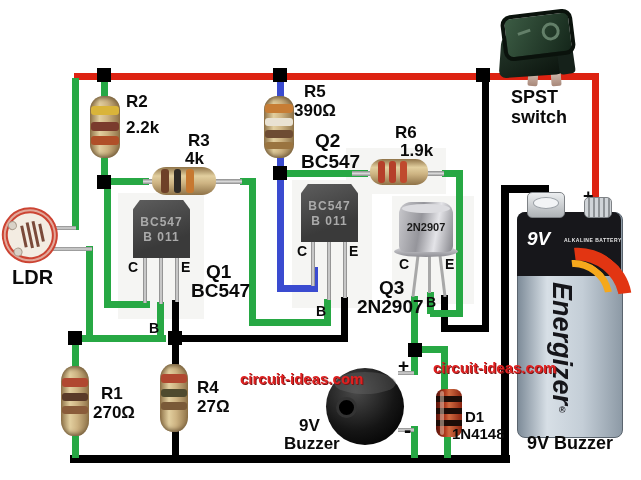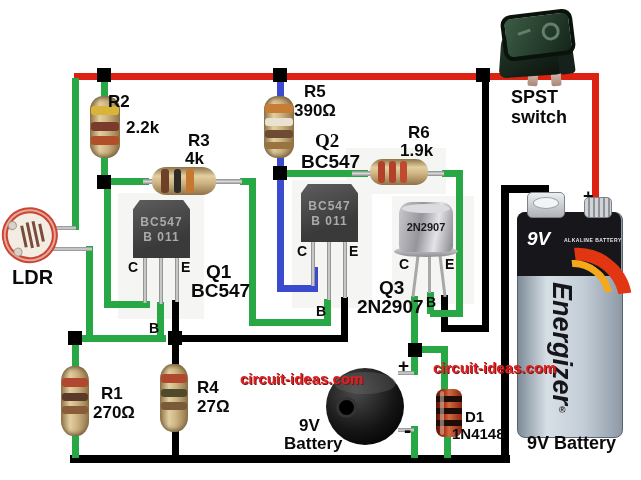--- a/index.html
+++ b/index.html
@@ -139,21 +139,21 @@
   </svg>
   <div class="lead" style="left:46px;top:226px;width:30px;height:4px;"></div>
   <div class="lead" style="left:50px;top:247px;width:42px;height:4px;"></div>
   <div class="lbl" style="left:12px;top:266px;font-size:20px;">LDR</div>
 
   <div class="rv" style="left:90px;top:96px;width:30px;height:62px;">
     <div class="bd" style="top:10px;height:9px;background:#d9b43a;"></div>
     <div class="bd" style="top:26px;height:9px;background:#7a3b2d;"></div>
     <div class="bd" style="top:40px;height:9px;background:#b04f28;"></div>
   </div>
-  <div class="lbl" style="left:108px;top:92px;font-size:17px;">R2</div>
+  <div class="lbl" style="left:126px;top:92px;font-size:17px;">R2</div>
   <div class="lbl" style="left:126px;top:118px;font-size:17px;">2.2k</div>
 
   <div class="rv" style="left:264px;top:96px;width:30px;height:62px;">
     <div class="bd" style="top:8px;height:9px;background:#c77d35;"></div>
     <div class="bd" style="top:22px;height:8px;background:#e9e2d2;"></div>
     <div class="bd" style="top:34px;height:8px;background:#6e4c33;"></div>
     <div class="bd" style="top:46px;height:7px;background:#9a7440;"></div>
   </div>
   <div class="lbl" style="left:304px;top:82px;font-size:17px;">R5</div>
   <div class="lbl" style="left:294px;top:101px;font-size:17px;">390Ω</div>
@@ -168,21 +168,21 @@
   <div class="lbl" style="left:188px;top:131px;font-size:17px;">R3</div>
   <div class="lbl" style="left:185px;top:149px;font-size:17px;">4k</div>
 
   <div class="lead" style="left:352px;top:171px;width:20px;height:5px;"></div>
   <div class="lead" style="left:426px;top:171px;width:18px;height:5px;"></div>
   <div class="rh" style="left:370px;top:159px;width:58px;height:26px;">
     <div class="bd" style="left:8px;width:7px;background:#b5402a;"></div>
     <div class="bd" style="left:19px;width:7px;background:#b5402a;"></div>
     <div class="bd" style="left:30px;width:7px;background:#c04a2e;"></div>
   </div>
-  <div class="lbl" style="left:408px;top:123px;font-size:17px;">R6</div>
+  <div class="lbl" style="left:395px;top:123px;font-size:17px;">R6</div>
   <div class="lbl" style="left:400px;top:141px;font-size:17px;">1.9k</div>
 
   <div class="rv" style="left:61px;top:366px;width:28px;height:70px;">
     <div class="bd" style="top:12px;height:9px;background:#b04830;"></div>
     <div class="bd" style="top:27px;height:8px;background:#5a3a28;"></div>
     <div class="bd" style="top:40px;height:8px;background:#8a5c3a;"></div>
   </div>
   <div class="lbl" style="left:101px;top:384px;font-size:17px;">R1</div>
   <div class="lbl" style="left:93px;top:403px;font-size:17px;">270Ω</div>
 
@@ -208,21 +208,21 @@
 
   <div class="leg" style="left:311px;top:242px;height:44px;"></div>
   <div class="leg" style="left:327px;top:242px;height:58px;"></div>
   <div class="leg" style="left:343px;top:242px;height:56px;"></div>
   <div class="to92" style="left:301px;top:184px;">
     <div class="mk"><span>BC547</span><br><span>B 011</span></div>
   </div>
   <div class="lbl" style="left:297px;top:243px;font-size:14px;">C</div>
   <div class="lbl" style="left:349px;top:243px;font-size:14px;">E</div>
   <div class="lbl" style="left:316px;top:303px;font-size:14px;">B</div>
-  <div class="lbl" style="left:315px;top:130px;font-size:19px;font-family:Liberation Serif, serif;">Q2</div>
+  <div class="lbl" style="left:315px;top:130px;font-size:19px;">Q2</div>
   <div class="lbl" style="left:301px;top:151px;font-size:19px;">BC547</div>
 
   <div class="legq3" style="left:414px;top:255px;height:42px;transform:rotate(7deg);"></div>
   <div class="legq3" style="left:428px;top:255px;height:38px;"></div>
   <div class="legq3" style="left:441px;top:255px;height:42px;transform:rotate(-7deg);"></div>
   <div class="flange" style="left:394px;top:246px;width:64px;"></div>
   <div class="to39" style="left:399px;top:202px;">
     <div style="width:48px;height:9px;border-radius:50%;background:#dcdce0;margin:2px auto 0;"></div>
     <div style="text-align:center;margin-top:8px;font-weight:bold;font-size:11px;color:#1a1a1a;">2N2907</div>
   </div>
@@ -244,21 +244,21 @@
   <div class="lbl" style="left:511px;top:107px;font-size:18px;">switch</div>
 
   <div class="lead" style="left:398px;top:371px;width:16px;height:4px;"></div>
   <div class="lead" style="left:398px;top:428px;width:16px;height:4px;"></div>
   <div class="buzzer" style="left:326px;top:368px;"></div>
   <div class="abs" style="left:334px;top:372px;width:62px;height:22px;border-radius:50%;background:rgba(110,110,110,0.35);z-index:6;"></div>
   <div class="buzzhole" style="left:336px;top:397px;"></div>
   <div class="lbl" style="left:398px;top:355px;font-size:19px;">+</div>
   <div class="lbl" style="left:404px;top:417px;font-size:22px;">-</div>
   <div class="lbl" style="left:299px;top:416px;font-size:17px;">9V</div>
-  <div class="lbl" style="left:284px;top:434px;font-size:17px;">Battery</div>
+  <div class="lbl" style="left:284px;top:434px;font-size:17px;">Buzzer</div>
 
   <div class="diode" style="left:436px;top:389px;">
     <div class="db" style="top:7px;"></div>
     <div class="db" style="top:19px;"></div>
     <div class="db" style="top:31px;"></div>
     <div style="position:absolute;left:4px;top:2px;width:4px;height:44px;background:rgba(255,230,210,0.45);border-radius:2px;"></div>
   </div>
   <div class="lbl" style="left:465px;top:408px;font-size:15px;">D1</div>
   <div class="lbl" style="left:452px;top:425px;font-size:15px;">1N4148</div>
 
@@ -270,18 +270,18 @@
   <div class="battop" style="left:517px;top:212px;"></div>
   <div class="lbl" style="left:527px;top:228px;font-size:19px;font-style:italic;color:#ffffff;z-index:7;">9V</div>
   <div class="lbl" style="left:564px;top:237px;font-size:5px;color:#e8e8e8;z-index:7;letter-spacing:0.5px;">ALKALINE BATTERY</div>
   <div class="arc" style="left:534px;top:250px;width:74px;height:62px;border-width:13px;border-top-color:#e23512;transform:rotate(38deg);"></div>
   <div class="arc" style="left:544px;top:262px;width:56px;height:46px;border-width:7px;border-top-color:#f5a81c;transform:rotate(38deg);"></div>
   <div class="energizer" style="left:546px;top:282px;height:152px;font-size:27px;">
     <span>Energizer</span><span style="font-size:9px;">®</span>
   </div>
   <div class="lbl" style="left:551px;top:186px;font-size:20px;">-</div>
   <div class="lbl" style="left:583px;top:186px;font-size:18px;">+</div>
-  <div class="lbl" style="left:527px;top:433px;font-size:18px;">9V Battery</div>
+  <div class="lbl" style="left:527px;top:433px;font-size:18px;">9V Buzzer</div>
 
   <div class="wm" style="left:240px;top:370px;">circuit-ideas.com</div>
   <div class="wm" style="left:433px;top:359px;">circuit-ideas.com</div>
 
 </div>
 
 </body></html>

